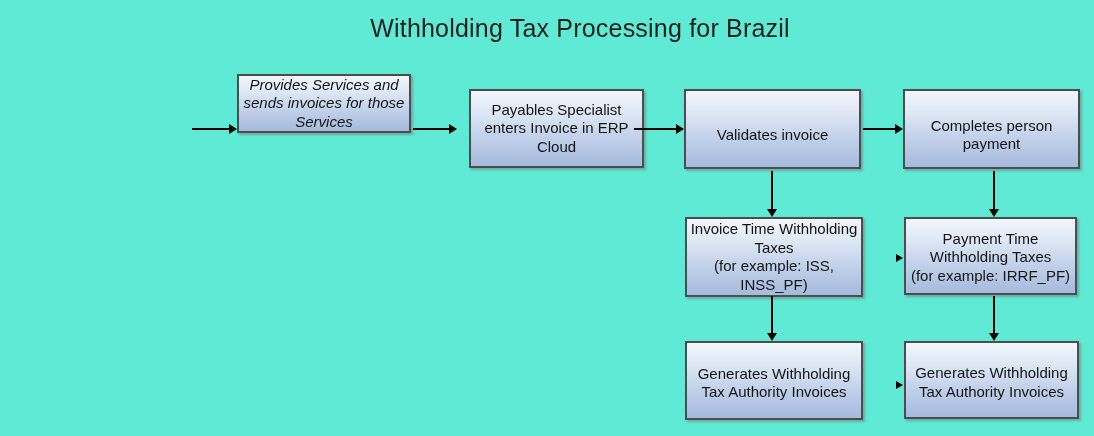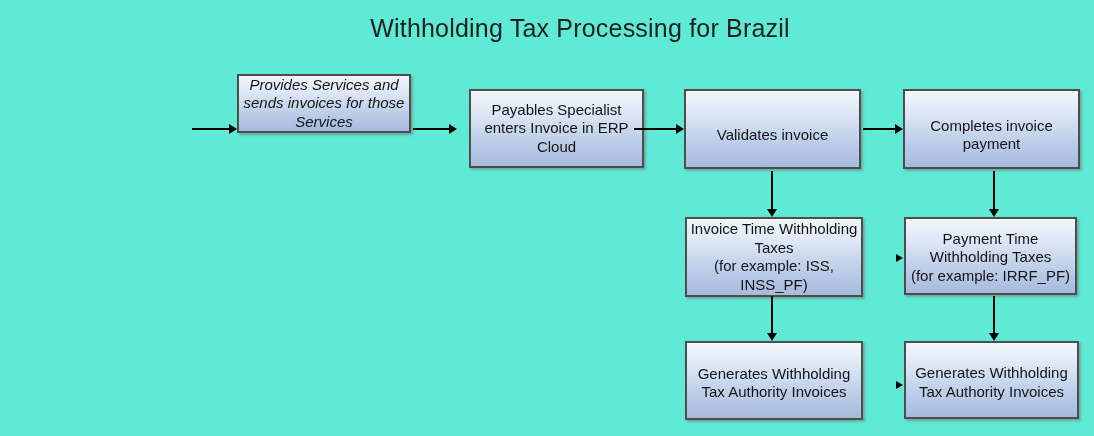--- a/index.html
+++ b/index.html
@@ -88,21 +88,21 @@
   </div>
   <div class="node" id="n-payables">
     <span class="node-label">Payables Specialist
 enters Invoice in ERP
 Cloud</span>
   </div>
   <div class="node vtop" id="n-validates">
     <span class="node-label">Validates invoice</span>
   </div>
   <div class="node vtop" id="n-completes">
-    <span class="node-label">Completes invoice
+    <span class="node-label">Completes person
 payment</span>
   </div>
 
   <div class="node" id="n-invoice-time">
     <span class="node-label">Invoice Time Withholding
 Taxes
 (for example: ISS,
 INSS_PF)</span>
   </div>
   <div class="node vtop" id="n-payment-time">

